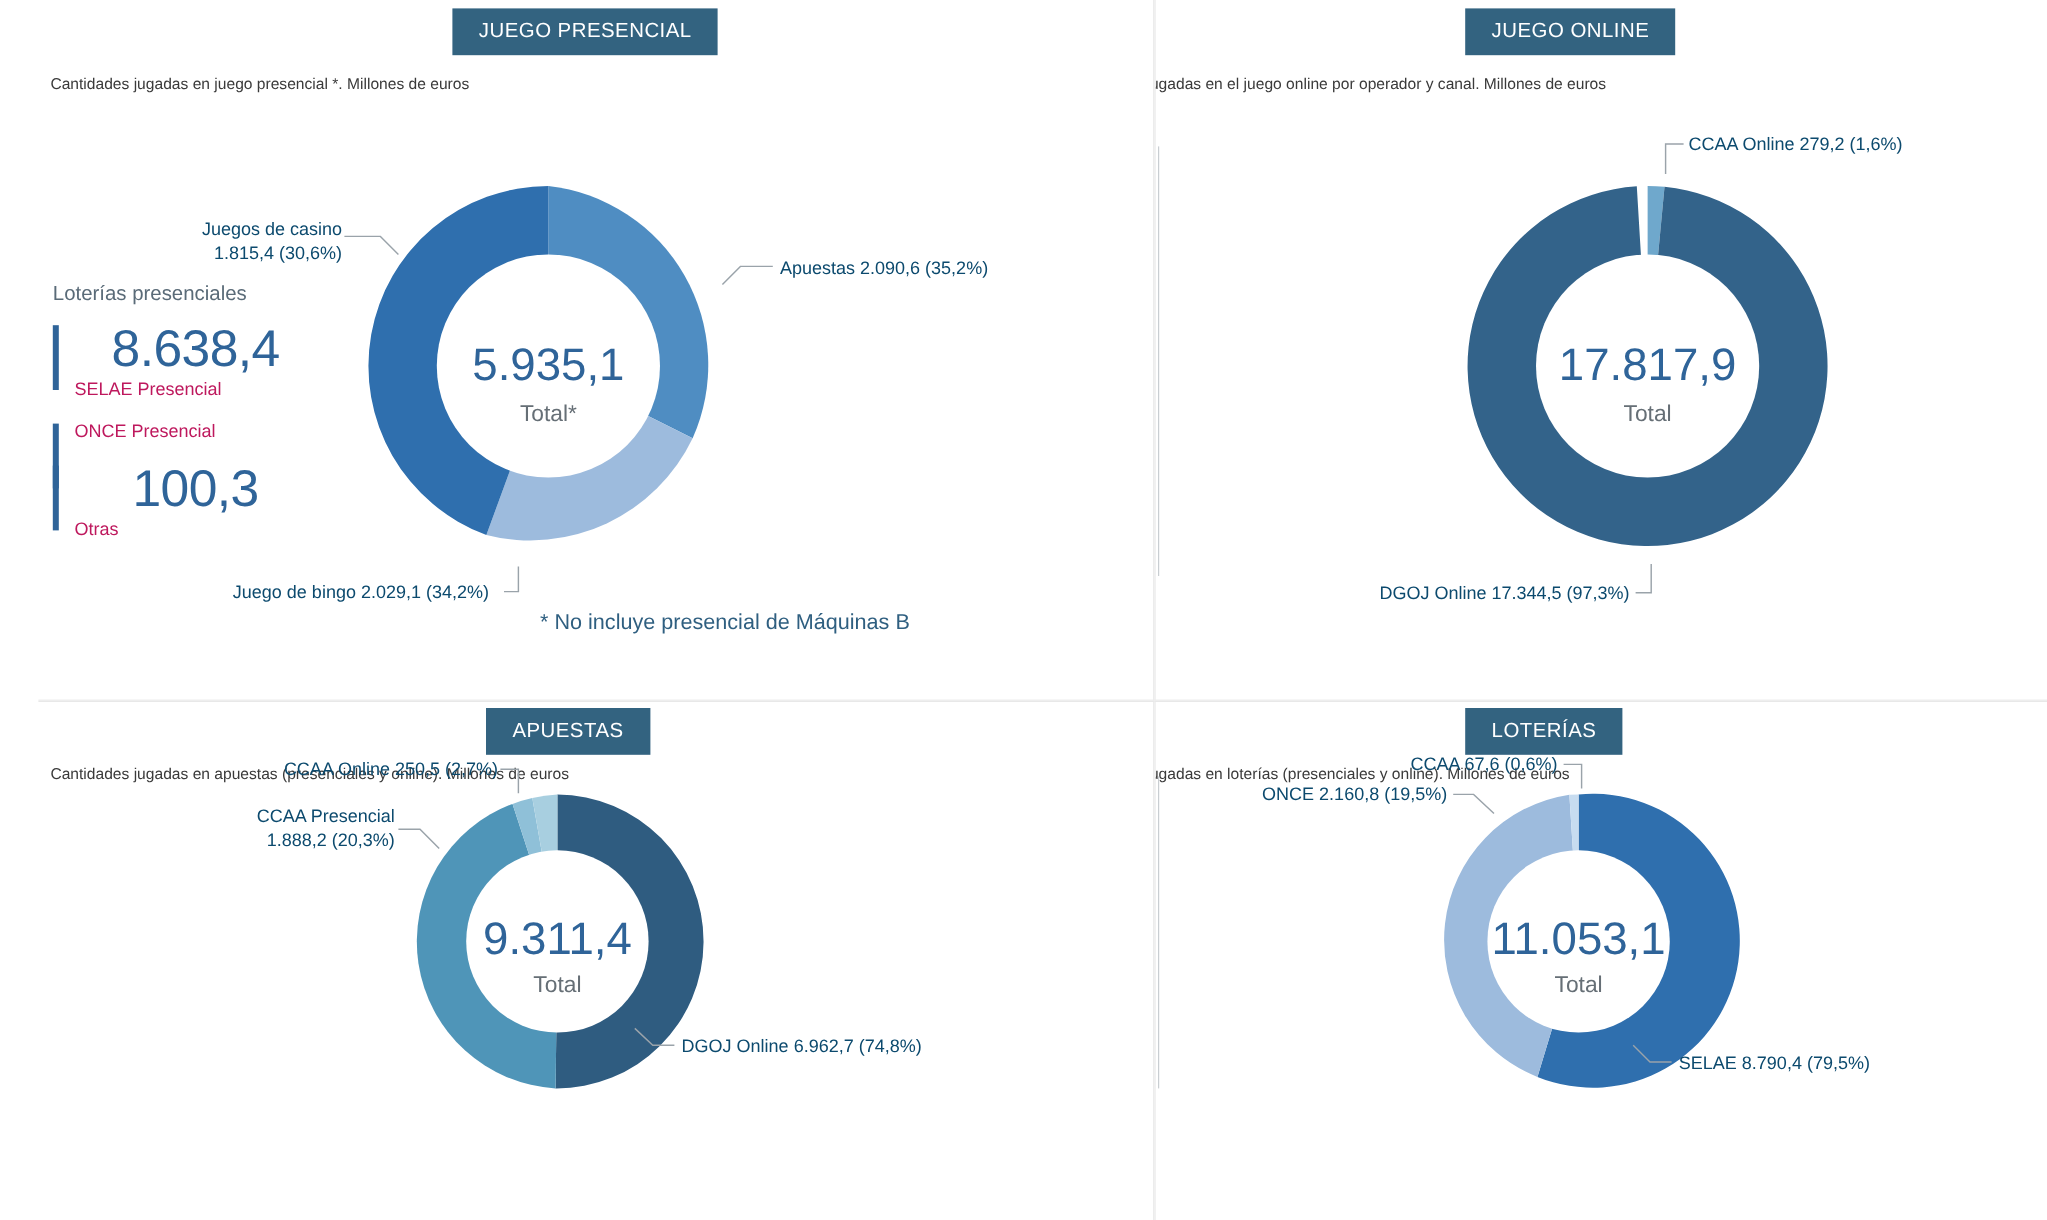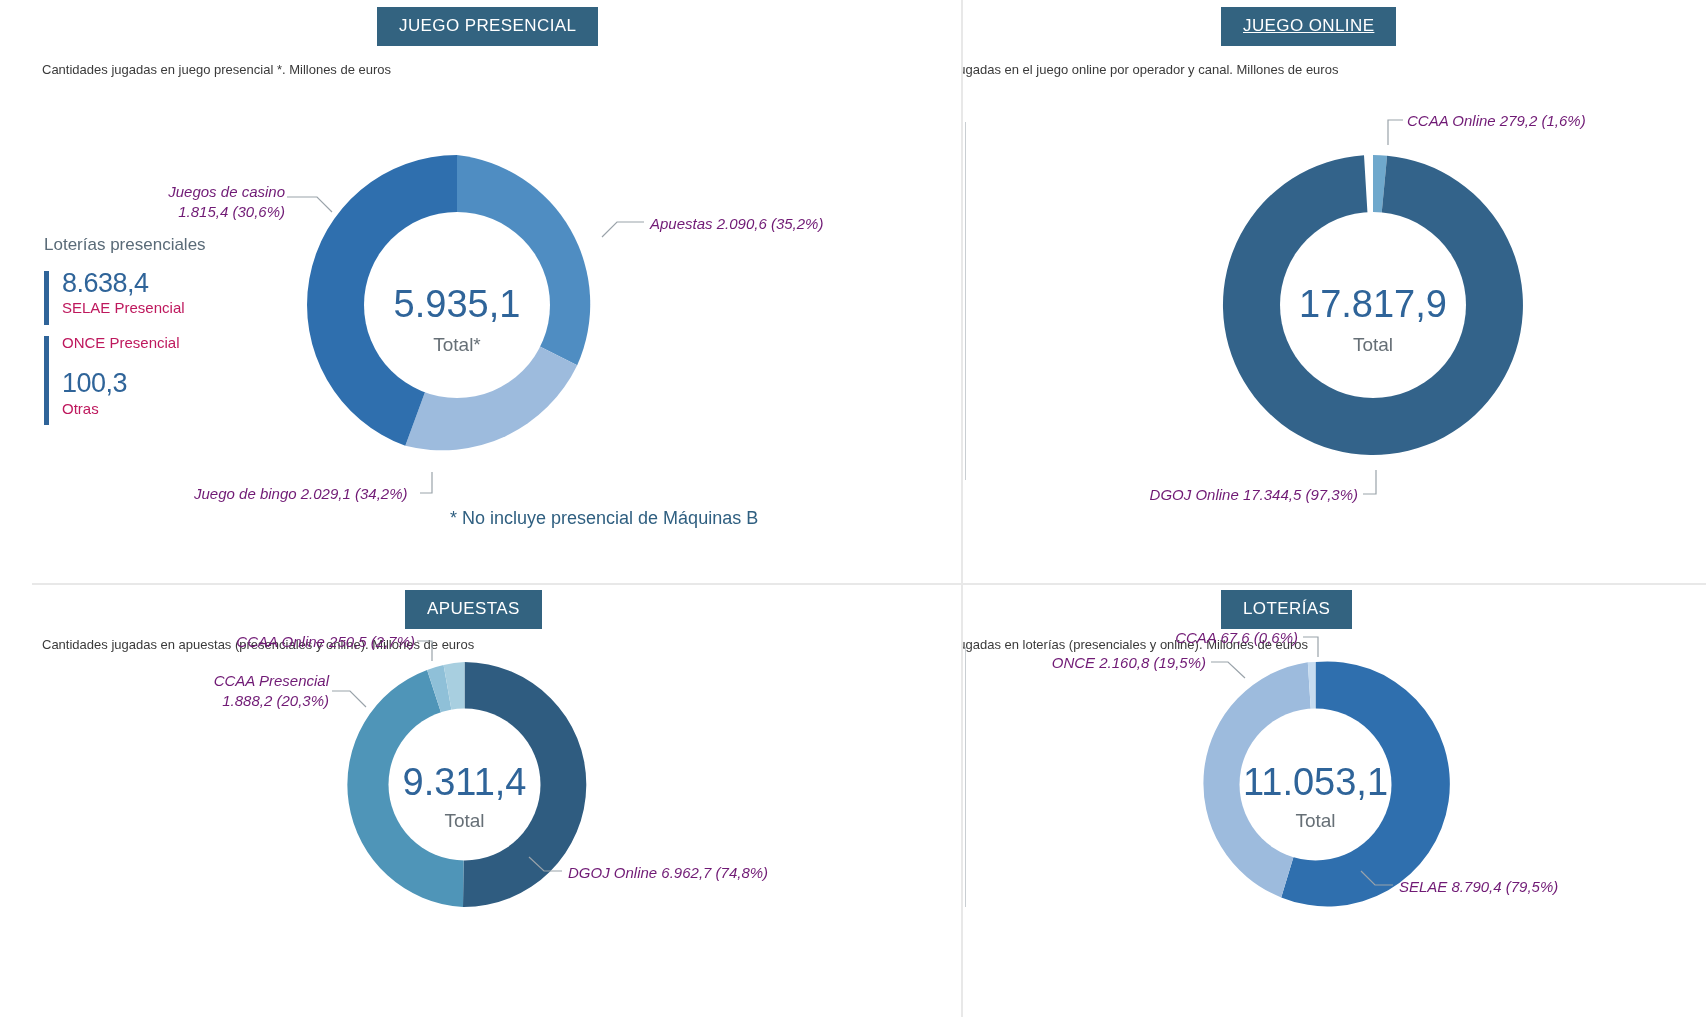--- a/index.html
+++ b/index.html
@@ -64,23 +64,24 @@
   }
   .kpi::before {
     content: "";
     position: absolute;
     left: 0; top: 2px;
     width: 5px; height: 54px;
     background: #2f6499;
   }
   .kpi-value {
     color: #2f6499;
-    font-size: 27px;
+    font-size: 43px;
     line-height: 1.05;
     letter-spacing: -0.5px;
+    text-align: center;
   }
   .kpi-label {
     color: #be185d;
     font-size: 15px;
     margin-top: 2px;
   }
 
   
   .donut-wrap { position: absolute; }
   .donut { display: block; }
@@ -93,24 +94,23 @@
   .donut-center-label {
     fill: #666f76;
     font-size: 19px;
     text-anchor: middle;
     font-family: "Liberation Sans", sans-serif;
   }
 
   .callout {
     position: absolute;
     font-size: 15px;
-    color: #701a75;
+    color: #0c4a6e;
     white-space: pre-line;
     line-height: 1.35;
-    font-style: italic;
   }
   .callout.right { text-align: left; }
   .callout.left  { text-align: right; }
 
   .leader { position: absolute; stroke: #9aa3aa; stroke-width: 1.2; fill: none; }
 
   .divider-v {
     position: absolute;
     width: 1px;
     background: #c9ced2;
@@ -168,21 +168,21 @@
 
     <div class="callout right" style="left:618px; top:214px; width:230px;">Apuestas 2.090,6 (35,2%)</div>
 
     <div class="callout right" style="left:162px; top:484px; width:240px;">Juego de bingo 2.029,1 (34,2%)</div>
   </div>
 
   <div class="footnote" style="left:450px; top:508px;">* No incluye presencial de Máquinas B</div>
 
   <div class="panel panel-tr">
 
-    <div class="header-tag" style="left:258px; top:7px;text-decoration:underline;">JUEGO ONLINE</div>
+    <div class="header-tag" style="left:258px; top:7px;">JUEGO ONLINE</div>
 
     <div class="subtitle" style="left:-77px; top:62px;">Cantidades jugadas en el juego online por operador y canal. Millones de euros</div>
 
     <div class="divider-v" style="left:2px; top:122px; height:358px;"></div>
 
     <div class="donut-wrap" style="left:240px; top:135px;">
       <svg class="donut" width="340" height="340" viewBox="0 0 340 340">
 
         <path d="M 170 170 L 170 20 A 150 150 0 0 1 184.1 20.7 Z" fill="#6fa8cc"></path>
 

